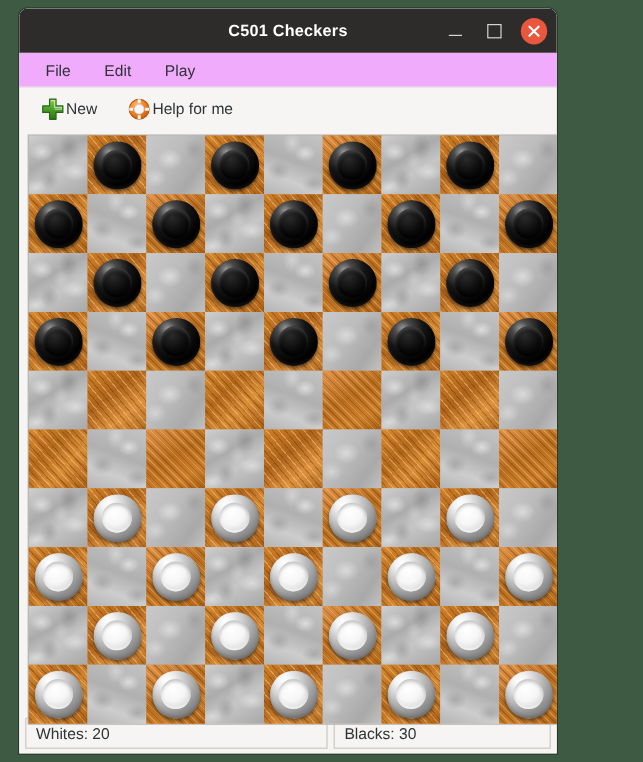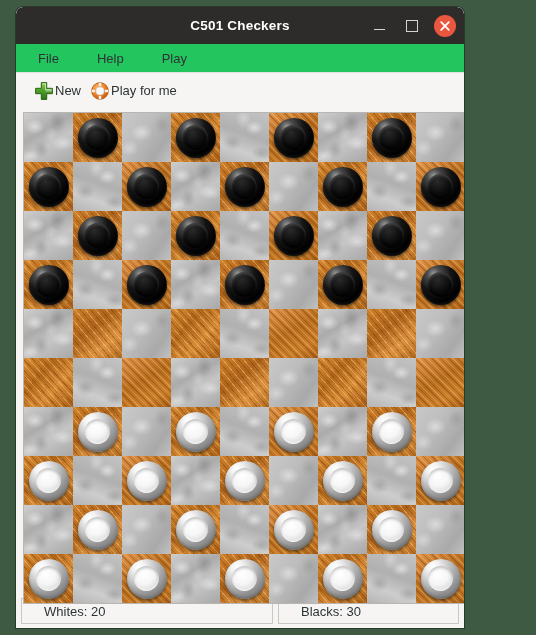--- a/index.html
+++ b/index.html
@@ -83,44 +83,44 @@
     height: 22px;
     border-radius: 50%;
     background: #e9573f;
   }
   .wb-close svg { display: block; }
 
   
   #menubar {
     flex: 0 0 28px;
     height: 28px;
-    background: #22c55e;
+    background: #f0abfc;
     border-bottom: 1px solid #e3e0dd;
     display: flex;
     align-items: center;
     padding-left: 12px;
-    gap: 18px;
+    gap: 8px;
   }
   .menu-item {
     font-size: 13px;
     color: #2e3436;
     padding: 3px 10px;
     border-radius: 3px;
     line-height: 1;
   }
 
   
   #toolbar {
     flex: 0 0 35px;
     height: 35px;
     background: #f6f5f4;
     display: flex;
     align-items: center;
     padding-left: 13px;
-    gap: 0;
+    gap: 16px;
   }
   .tb-btn {
     display: flex;
     align-items: center;
     gap: 0px;
     padding: 2px 4px;
     border-radius: 3px;
   }
   .tb-label {
     font-size: 13px;
@@ -263,21 +263,21 @@
     align-items: stretch;
     padding: 0 5px 4px 5px;
     gap: 5px;
     box-sizing: border-box;
   }
   .status-panel {
     border: 1px solid #cdc7c2;
     background: #f6f5f4;
     display: flex;
     align-items: center;
-    padding-left: 22px;
+    padding-left: 8px;
     font-size: 13px;
     color: #2e3436;
     box-sizing: border-box;
   }
   #status-whites { flex: 0 0 252px; }
   #status-blacks { flex: 1 1 auto; }
 </style>
 </head>
 <body>
 
@@ -291,21 +291,21 @@
       <div class="wb wb-close">
         <svg width="22" height="22" viewBox="0 0 22 22">
           <path d="M7.2 7.2 L14.8 14.8 M14.8 7.2 L7.2 14.8" stroke="#ffffff" stroke-width="1.8" stroke-linecap="round"></path>
         </svg>
       </div>
     </div>
   </div>
 
   <div id="menubar">
     <div class="menu-item">File</div>
-    <div class="menu-item">Help</div>
+    <div class="menu-item">Edit</div>
     <div class="menu-item">Play</div>
   </div>
 
   <div id="toolbar">
 
     <div class="tb-btn">
       <svg class="tb-icon" viewBox="0 0 22 22">
         <defs>
           <linearGradient id="gp" x1="0" y1="0" x2="0" y2="1">
             <stop offset="0%" stop-color="#8fd14f"></stop>
@@ -325,21 +325,21 @@
           <radialGradient id="lb" cx="38%" cy="30%" r="75%">
             <stop offset="0%" stop-color="#ffb763"></stop>
             <stop offset="60%" stop-color="#ef7d1f"></stop>
             <stop offset="100%" stop-color="#c25a0d"></stop>
           </radialGradient>
         </defs>
         <circle cx="11" cy="11" r="8.3" fill="url(#lb)" stroke="#b1540c" stroke-width="0.9"></circle>
         <circle cx="11" cy="11" r="4.1" fill="#f7f7f7" stroke="#c9c9c9" stroke-width="0.7"></circle>
         <path d="M11 2.7 v3.3 M11 16 v3.3 M2.7 11 h3.3 M16 11 h3.3" stroke="#f4f4f4" stroke-width="2.5" stroke-linecap="butt"></path>
       </svg>
-      <span class="tb-label">Play for me</span>
+      <span class="tb-label">Help for me</span>
     </div>
 
   </div>
 
   <div id="board-area">
     <div id="board">
         <div class="sq light"></div>
         <div class="sq dark v2">
           <div class="piece black"></div>
         </div>

